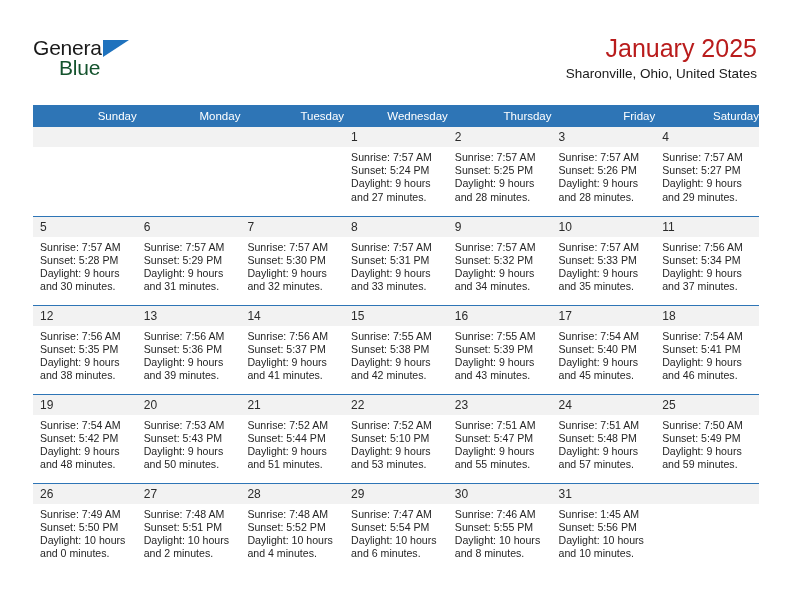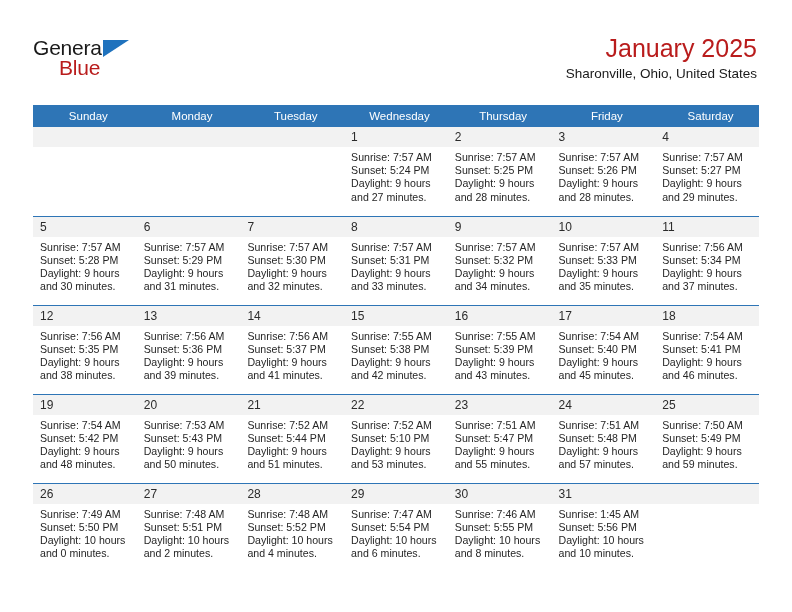--- a/index.html
+++ b/index.html
@@ -53,21 +53,21 @@
     height: 0;
     border-left: 26px solid #1f72bd;
     border-bottom: 17px solid transparent;
   }
   .logo-blue {
     position: absolute;
     left: 26px;
     top: 20px;
     font-size: 21px;
     letter-spacing: -0.2px;
-    color: #b91c1c;
+    color: #14532d;
     font-family: "Liberation Sans", sans-serif;
   }
   .title-block {
     position: absolute;
     right: 35px;
     top: 32px;
     text-align: right;
   }
   .cal-title {
     font-size: 25px;
@@ -91,21 +91,21 @@
     border-collapse: collapse;
     table-layout: fixed;
   }
   .calendar col { width: 103.71px; }
 
   thead th {
     background: #2e75b6;
     color: #ffffff;
     font-size: 11.5px;
     font-weight: normal;
-    text-align: center;
+    text-align: right;
     padding: 5px 0 5px 7px;
     height: 18px;
     box-sizing: border-box;
   }
 
   tbody td {
     vertical-align: top;
     padding: 0;
     border-top: 1.3px solid #2e75b6;
     height: 89px;

